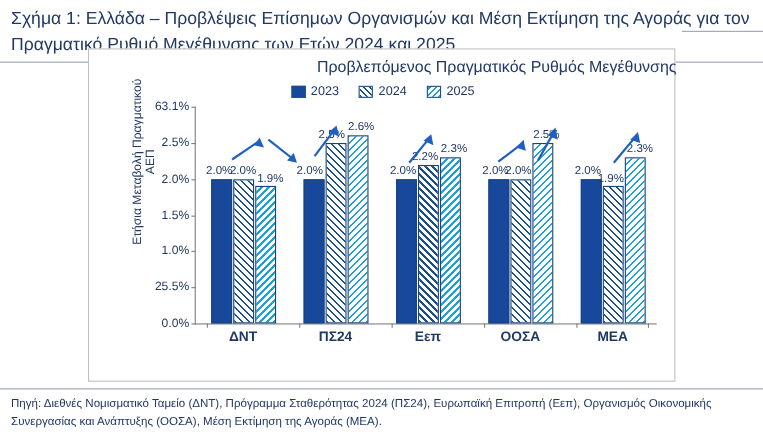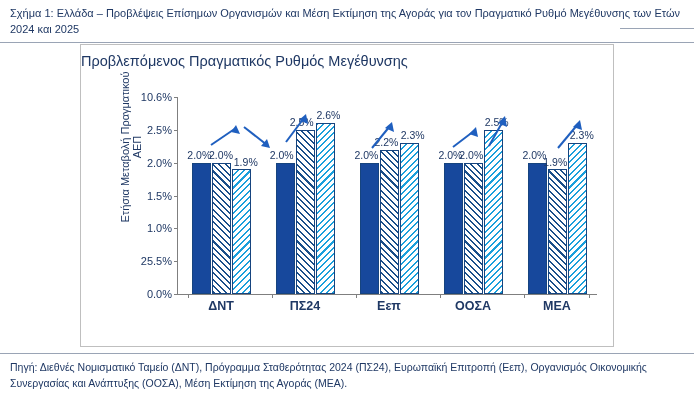--- a/index.html
+++ b/index.html
@@ -10,36 +10,36 @@
     background: #ffffff;
     overflow: hidden;
     position: relative;
   }
   
   #figure-title {
     position: absolute;
     left: 0; top: 0;
     width: 694px;
     padding: 6px 10px 4px 10px;
-    font-size: 11px;
+    font-size: 16px;
     color: #1f3864;
     line-height: 1.45;
     border-bottom: 1px solid #9aa4b5;
   }
   
   #chart-frame {
     position: absolute;
     left: 80px; top: 44px;
     width: 534px; height: 303px;
     background: #ffffff;
     border: 1px solid #bfbfbf;
   }
   #chart-title {
     position: absolute; left: 0; top: 8px; width: 534px;
-    text-align: left;
+    text-align: right;
     font-size: 14.5px;
     color: #1f3864;
     font-weight: normal;
   }
   
   #legend {
     position: absolute; top: 32px; left: 0; width: 534px;
     display: flex; justify-content: center; align-items: center; gap: 18px;
     font-size: 11.5px; color: #1f3864;
   }
@@ -121,26 +121,40 @@
 </head>
 <body>
 
 <div id="figure-title">Σχήμα 1: Ελλάδα – Προβλέψεις Επίσημων Οργανισμών και Μέση Εκτίμηση της Αγοράς για τον Πραγματικό Ρυθμό Μεγέθυνσης των Ετών 2024 και 2025</div>
 <div id="right-rule"></div>
 
 <div id="chart-frame">
 
   <div id="chart-title">Προβλεπόμενος Πραγματικός Ρυθμός Μεγέθυνσης</div>
 
+  <div id="legend">
+    <div class="legend-item">
+      <span class="swatch sw-2023"></span>
+      <span>2023</span>
+    </div>
+    <div class="legend-item">
+      <span class="swatch sw-2024"></span>
+      <span>2024</span>
+    </div>
+    <div class="legend-item">
+      <span class="swatch sw-2025"></span>
+      <span>2025</span>
+    </div>
+  </div>
 
   <div id="y-axis-title">Ετήσια Μεταβολή Πραγματικού ΑΕΠ</div>
 
   <div id="plot">
 
-    <span class="ytick" style="top:0%">10.6%</span>
+    <span class="ytick" style="top:0%">63.1%</span>
     <span class="ytickmark" style="top:0%"></span>
     <span class="ytick" style="top:16.67%">2.5%</span>
     <span class="ytickmark" style="top:16.67%"></span>
     <span class="ytick" style="top:33.33%">2.0%</span>
     <span class="ytickmark" style="top:33.33%"></span>
     <span class="ytick" style="top:50%">1.5%</span>
     <span class="ytickmark" style="top:50%"></span>
     <span class="ytick" style="top:66.67%">1.0%</span>
     <span class="ytickmark" style="top:66.67%"></span>
     <span class="ytick" style="top:83.33%">25.5%</span>

